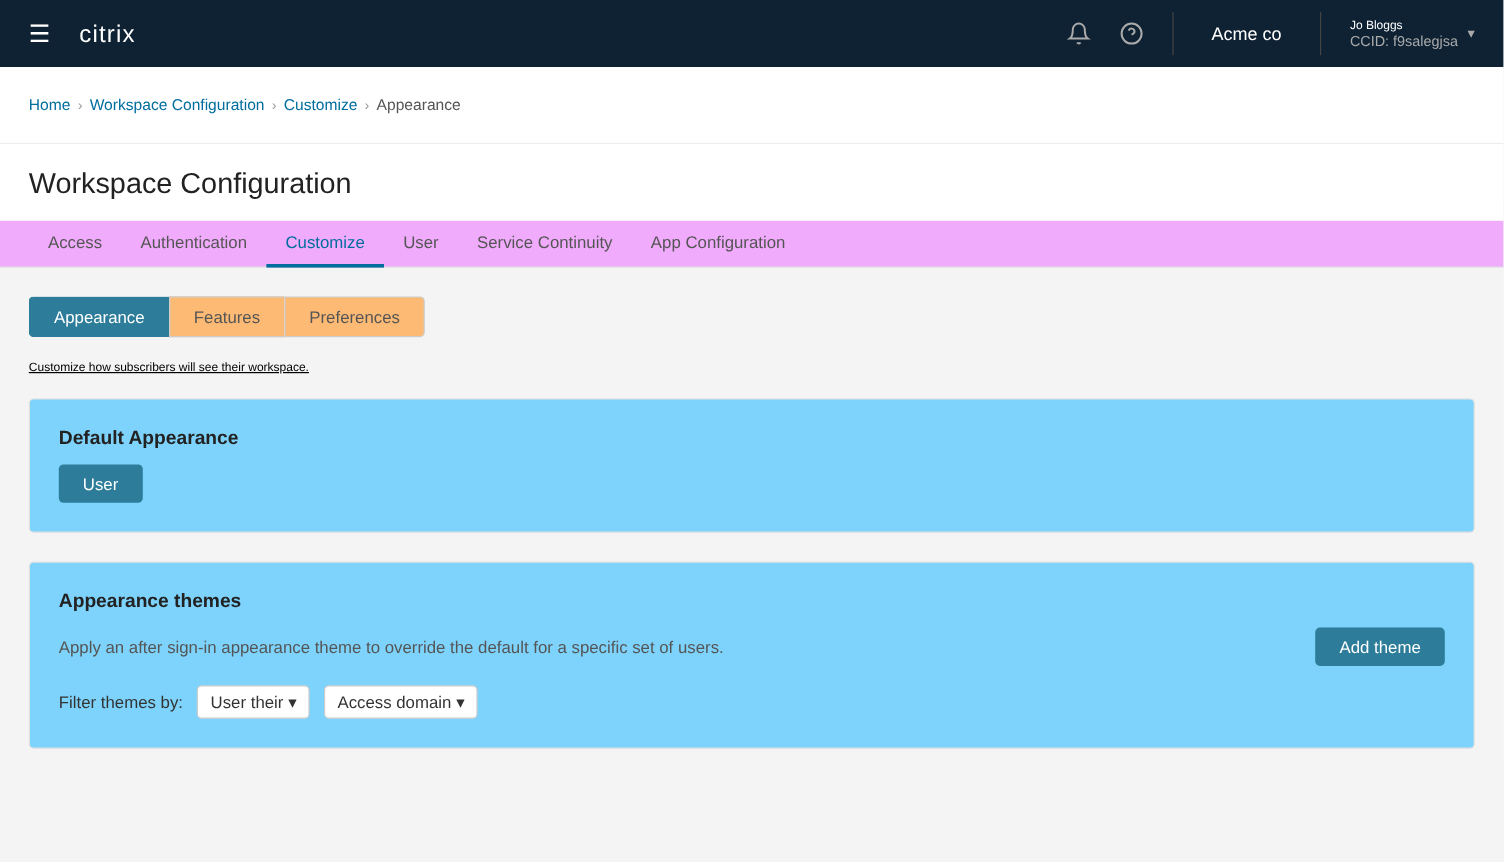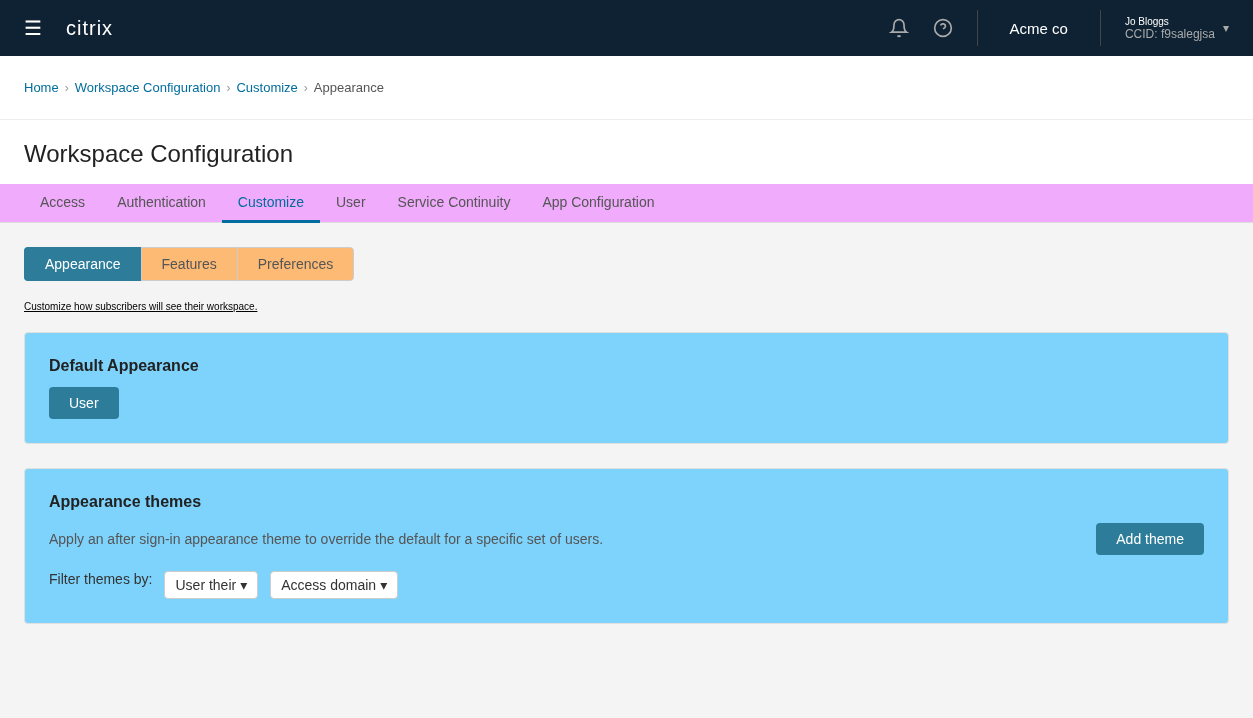--- a/index.html
+++ b/index.html
@@ -217,20 +217,21 @@
       padding: 8px 20px;
       border-radius: 4px;
       cursor: pointer;
       font-size: 14px;
       font-weight: 500;
     }
 
     
     .filter-row {
       display: flex;
+      align-items: center;
       gap: 12px;
       margin-top: 16px;
       font-size: 14px;
       color: #555;
     }
     .filter-label {
       font-weight: 500;
       color: #333;
     }
     .filter-dropdown {

